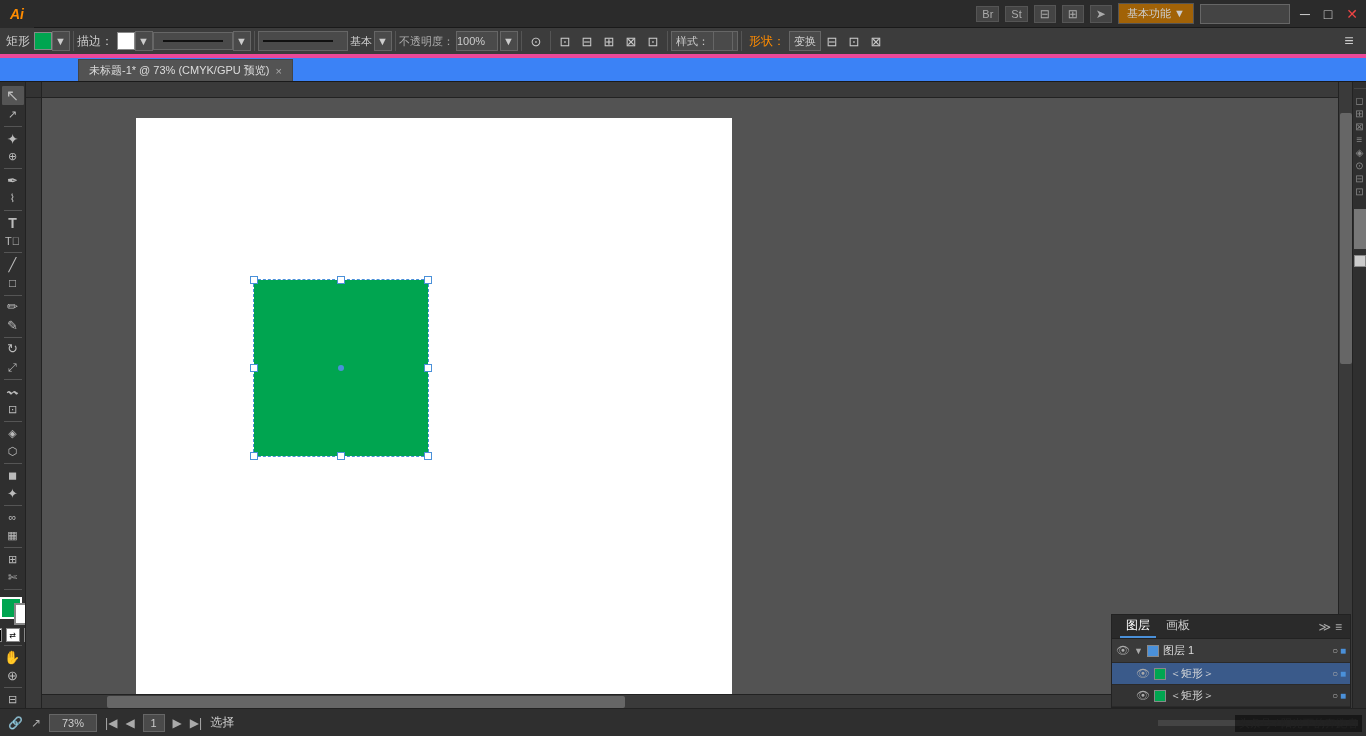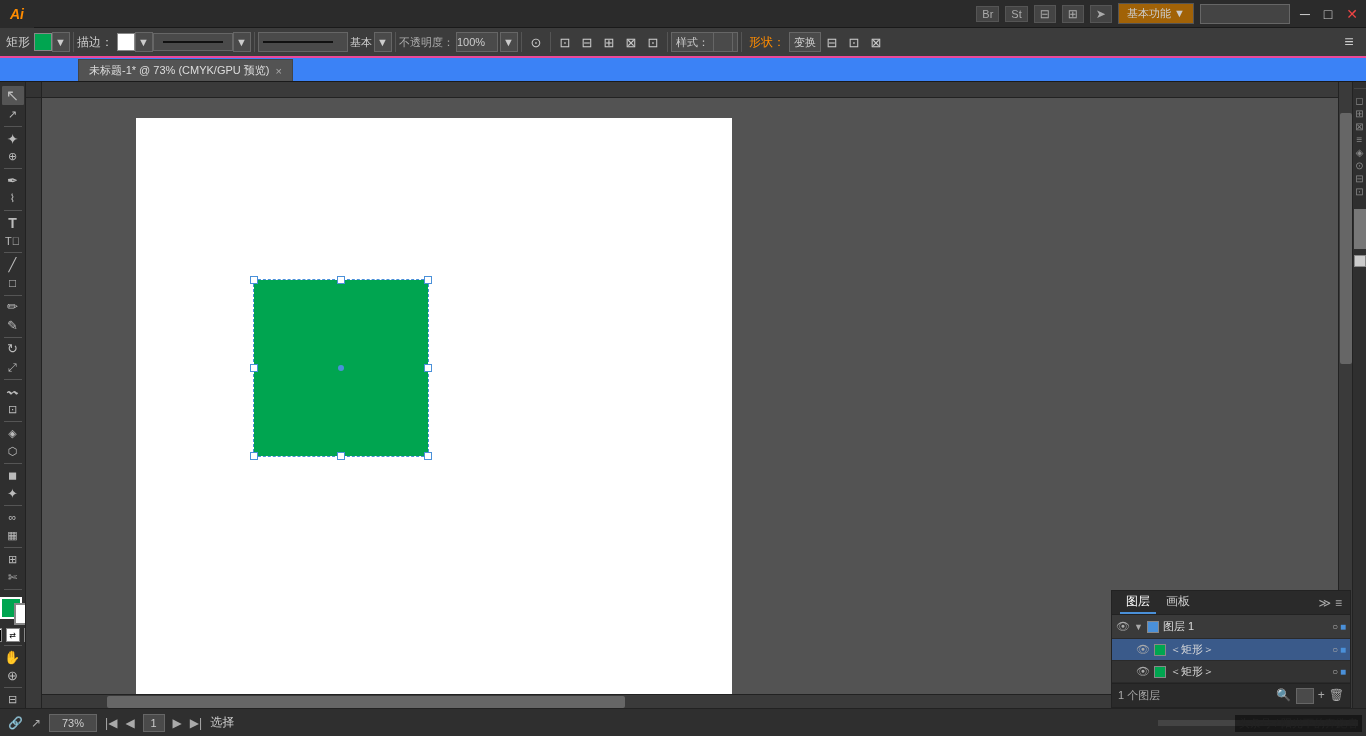--- a/index.html
+++ b/index.html
@@ -28,21 +28,21 @@
     }
     .search-box {
       background: #444; border: 1px solid #666; color: #ccc; font-size: 11px;
       padding: 2px 6px; width: 90px; height: 20px; outline: none;
     }
     .win-btn { color: #ccc; cursor: pointer; padding: 0 4px; font-size: 14px; }
 
     
     #toolbar {
       width: 100%; height: 30px; background: #3c3c3c; display: flex; align-items: center;
-      padding: 0 6px; gap: 0; border-bottom: 2px solid #ec4899; flex-shrink: 0;
+      padding: 0 6px; gap: 0; border-bottom: 4px solid #ec4899; flex-shrink: 0;
     }
     .toolbar-label { color: #ccc; font-size: 12px; margin-right: 4px; }
     .toolbar-swatch {
       width: 18px; height: 18px; background: #00a550; border: 1px solid #888; cursor: pointer; flex-shrink: 0;
     }
     .toolbar-btn {
       background: #4a4a4a; border: 1px solid #666; color: #ccc; font-size: 11px;
       padding: 1px 4px; cursor: pointer; height: 20px; display: flex; align-items: center;
     }
     .toolbar-divider { width: 1px; height: 20px; background: #555; margin: 0 3px; }
@@ -480,26 +480,17 @@
   <div class="layer-row" style="padding-left:24px;">
     <span class="layer-eye">👁</span>
     <div style="width:12px;height:12px;background:#00a550;border:1px solid #888;flex-shrink:0;"></div>
     <span class="layer-name">＜矩形＞</span>
     <div class="layer-icons">
       <span>○</span>
       <span style="color:#4a90d9;">■</span>
     </div>
   </div>
 
-  <div id="layers-footer">
-    <span class="layers-footer-text">1 个图层</span>
-    <div class="layers-footer-icons">
-      <span class="layers-footer-icon">🔍</span>
-      <input class="layers-footer-input" type="text" value="" style="">
-      <span class="layers-footer-icon">+</span>
-      <span class="layers-footer-icon">🗑</span>
-    </div>
-  </div>
 </div>
 
 <div id="watermark">
   <span>头条号 / 阳光下的奔跑者</span>
 </div>
 
 </body></html>

